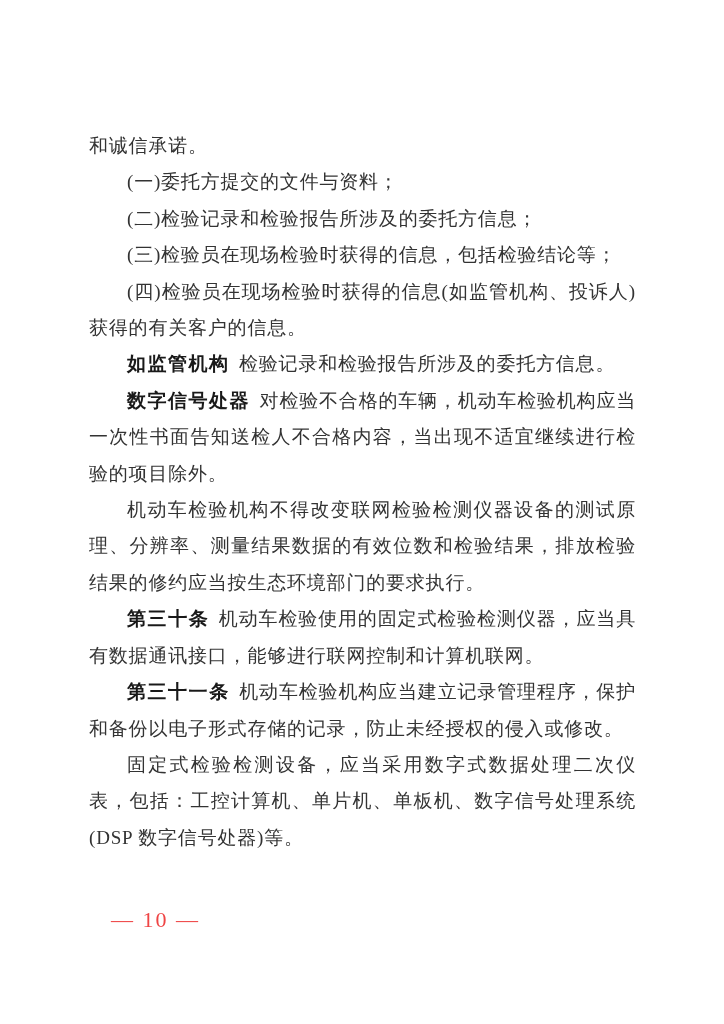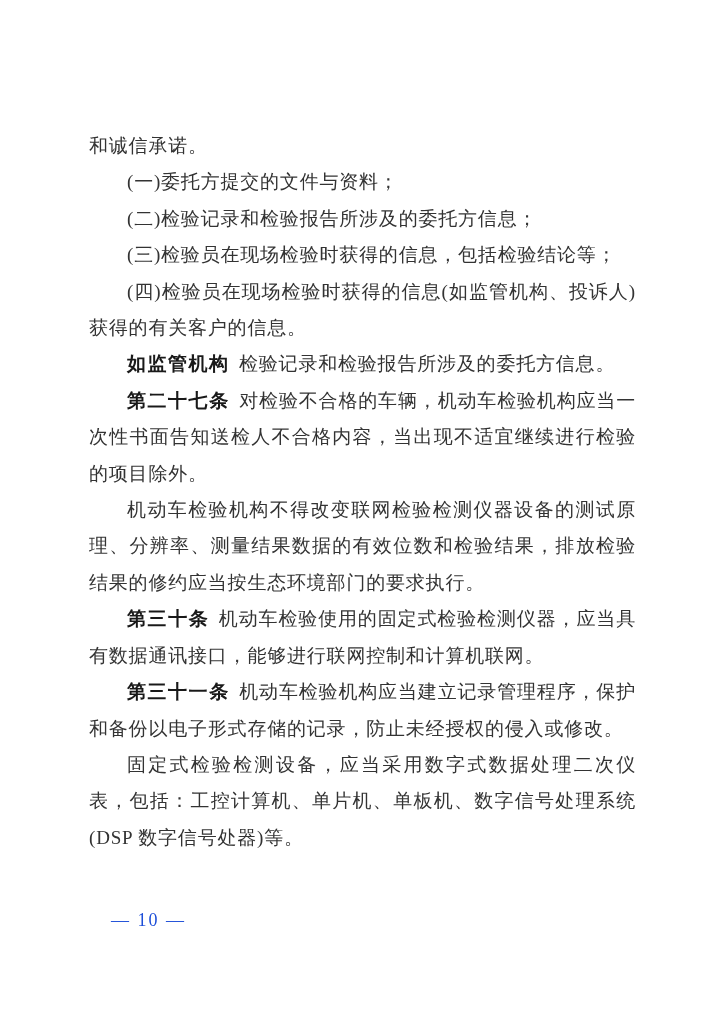--- a/index.html
+++ b/index.html
@@ -40,24 +40,24 @@
   .clause-heading {
     font-weight: 700;
     color: #191919;
     margin-right: 0.5em;
     letter-spacing: 1.5px;
   }
   .page-number {
     position: absolute;
     left: 111px;
     top: 908px;
-    font-size: 18px;
+    font-size: 22px;
     line-height: 24px;
     letter-spacing: 2px;
-    color: #1d4ed8;
+    color: #ef4444;
   }
 </style>
 </head>
 <body>
 
 <div class="page">
   <main class="content">
 
     <p class="continuation"><span>和诚信承诺。</span></p>
 
@@ -65,21 +65,21 @@
     <p><span>(一)委托方提交的文件与资料；</span></p>
 
     <p><span>(二)检验记录和检验报告所涉及的委托方信息；</span></p>
 
     <p><span>(三)检验员在现场检验时获得的信息，包括检验结论等；</span></p>
 
     <p><span>(四)检验员在现场检验时获得的信息(如监管机构、投诉人)获得的有关客户的信息。</span></p>
 
     <p><b class="clause-heading">如监管机构</b><span>检验记录和检验报告所涉及的委托方信息。</span></p>
 
-    <p><b class="clause-heading">第二十七条</b><span>对检验不合格的车辆，机动车检验机构应当一次性书面告知送检人不合格内容，当出现不适宜继续进行检验的项目除外。</span></p>
+    <p><b class="clause-heading">数字信号处器</b><span>对检验不合格的车辆，机动车检验机构应当一次性书面告知送检人不合格内容，当出现不适宜继续进行检验的项目除外。</span></p>
 
     <p><span>机动车检验机构不得改变联网检验检测仪器设备的测试原理、分辨率、测量结果数据的有效位数和检验结果，排放检验结果的修约应当按生态环境部门的要求执行。</span></p>
 
     <p><b class="clause-heading">第三十条</b><span>机动车检验使用的固定式检验检测仪器，应当具有数据通讯接口，能够进行联网控制和计算机联网。</span></p>
 
     <p><b class="clause-heading">第三十一条</b><span>机动车检验机构应当建立记录管理程序，保护和备份以电子形式存储的记录，防止未经授权的侵入或修改。</span></p>
 
     <p><span>固定式检验检测设备，应当采用数字式数据处理二次仪表，包括：工控计算机、单片机、单板机、数字信号处理系统(DSP 数字信号处器)等。</span></p>
 
   </main>

